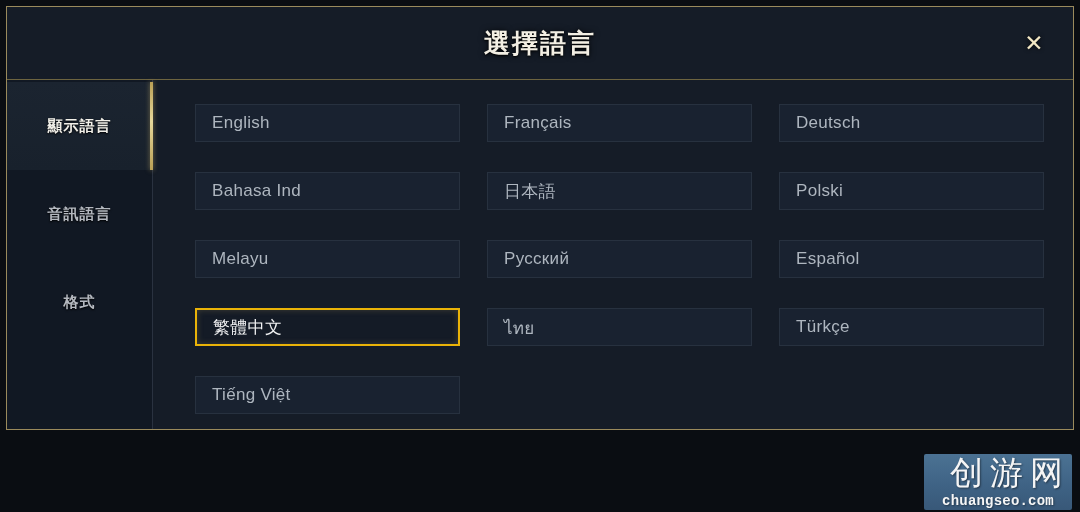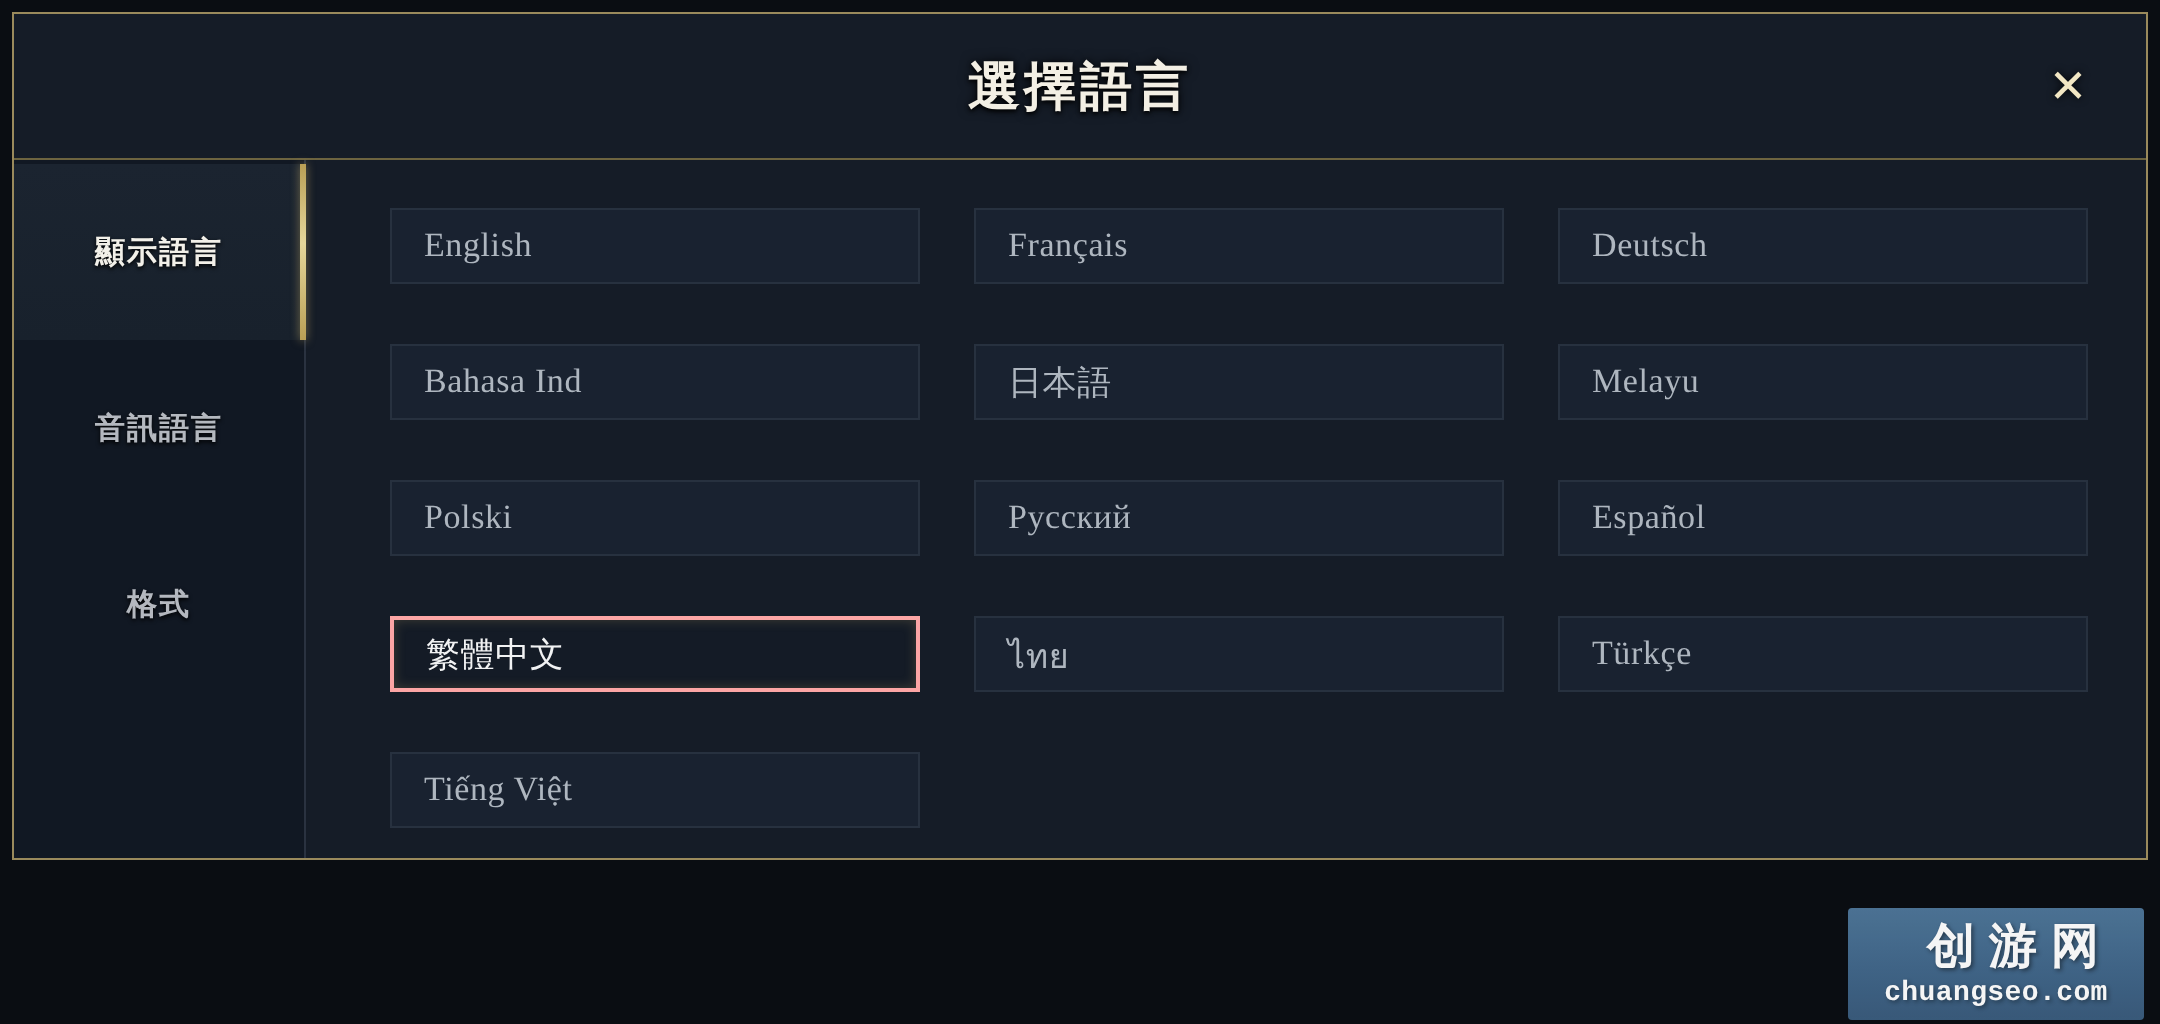--- a/index.html
+++ b/index.html
@@ -141,33 +141,32 @@
 
   .lang-button {
     height: 38px;
     background: #192230;
     border: 1px solid #27313f;
     display: flex;
     align-items: center;
     padding: 0 0 0 16px;
     cursor: pointer;
     user-select: none;
-    font-family: Liberation Serif, serif;
   }
 
   .lang-button .lang-label {
     font-size: 17px;
     color: #aeb6bf;
     letter-spacing: .3px;
     white-space: nowrap;
   }
 
   .lang-button.selected {
     background: #141b26;
-    border: 2px solid #fca5a5;
+    border: 2px solid #eab308;
     box-shadow: 0 0 6px rgba(200,171,98,.25) inset;
   }
   .lang-button.selected .lang-label {
     color: #f1f2f3;
   }
 
   
   #watermark {
     position: absolute;
     right: 8px;
@@ -178,22 +177,22 @@
     border-radius: 2px;
     display: flex;
     flex-direction: column;
     align-items: center;
     justify-content: center;
     opacity: .96;
     overflow: hidden;
   }
   #watermark-cn {
     font-family: "DejaVu Serif", "Liberation Serif", serif;
-    font-size: 24px;
-    font-weight: bold;
+    font-size: 33px;
+    font-weight: normal;
     color: #ffffff;
     letter-spacing: 7px;
     line-height: 1;
     text-shadow: 1px 1px 2px rgba(0,0,0,.45);
     margin-left: 24px;
   }
   #watermark-url {
     font-size: 14px;
     font-weight: bold;
     color: #ffffff;
@@ -241,24 +240,24 @@
             <div class="lang-button">
               <span class="lang-label">Deutsch</span>
             </div>
             <div class="lang-button">
               <span class="lang-label">Bahasa Ind</span>
             </div>
             <div class="lang-button">
               <span class="lang-label">日本語</span>
             </div>
             <div class="lang-button">
+              <span class="lang-label">Polski</span>
+            </div>
+            <div class="lang-button">
               <span class="lang-label">Melayu</span>
-            </div>
-            <div class="lang-button">
-              <span class="lang-label">Polski</span>
             </div>
             <div class="lang-button">
               <span class="lang-label">Русский</span>
             </div>
             <div class="lang-button">
               <span class="lang-label">Español</span>
             </div>
             <div class="lang-button selected">
               <span class="lang-label">繁體中文</span>
             </div>

